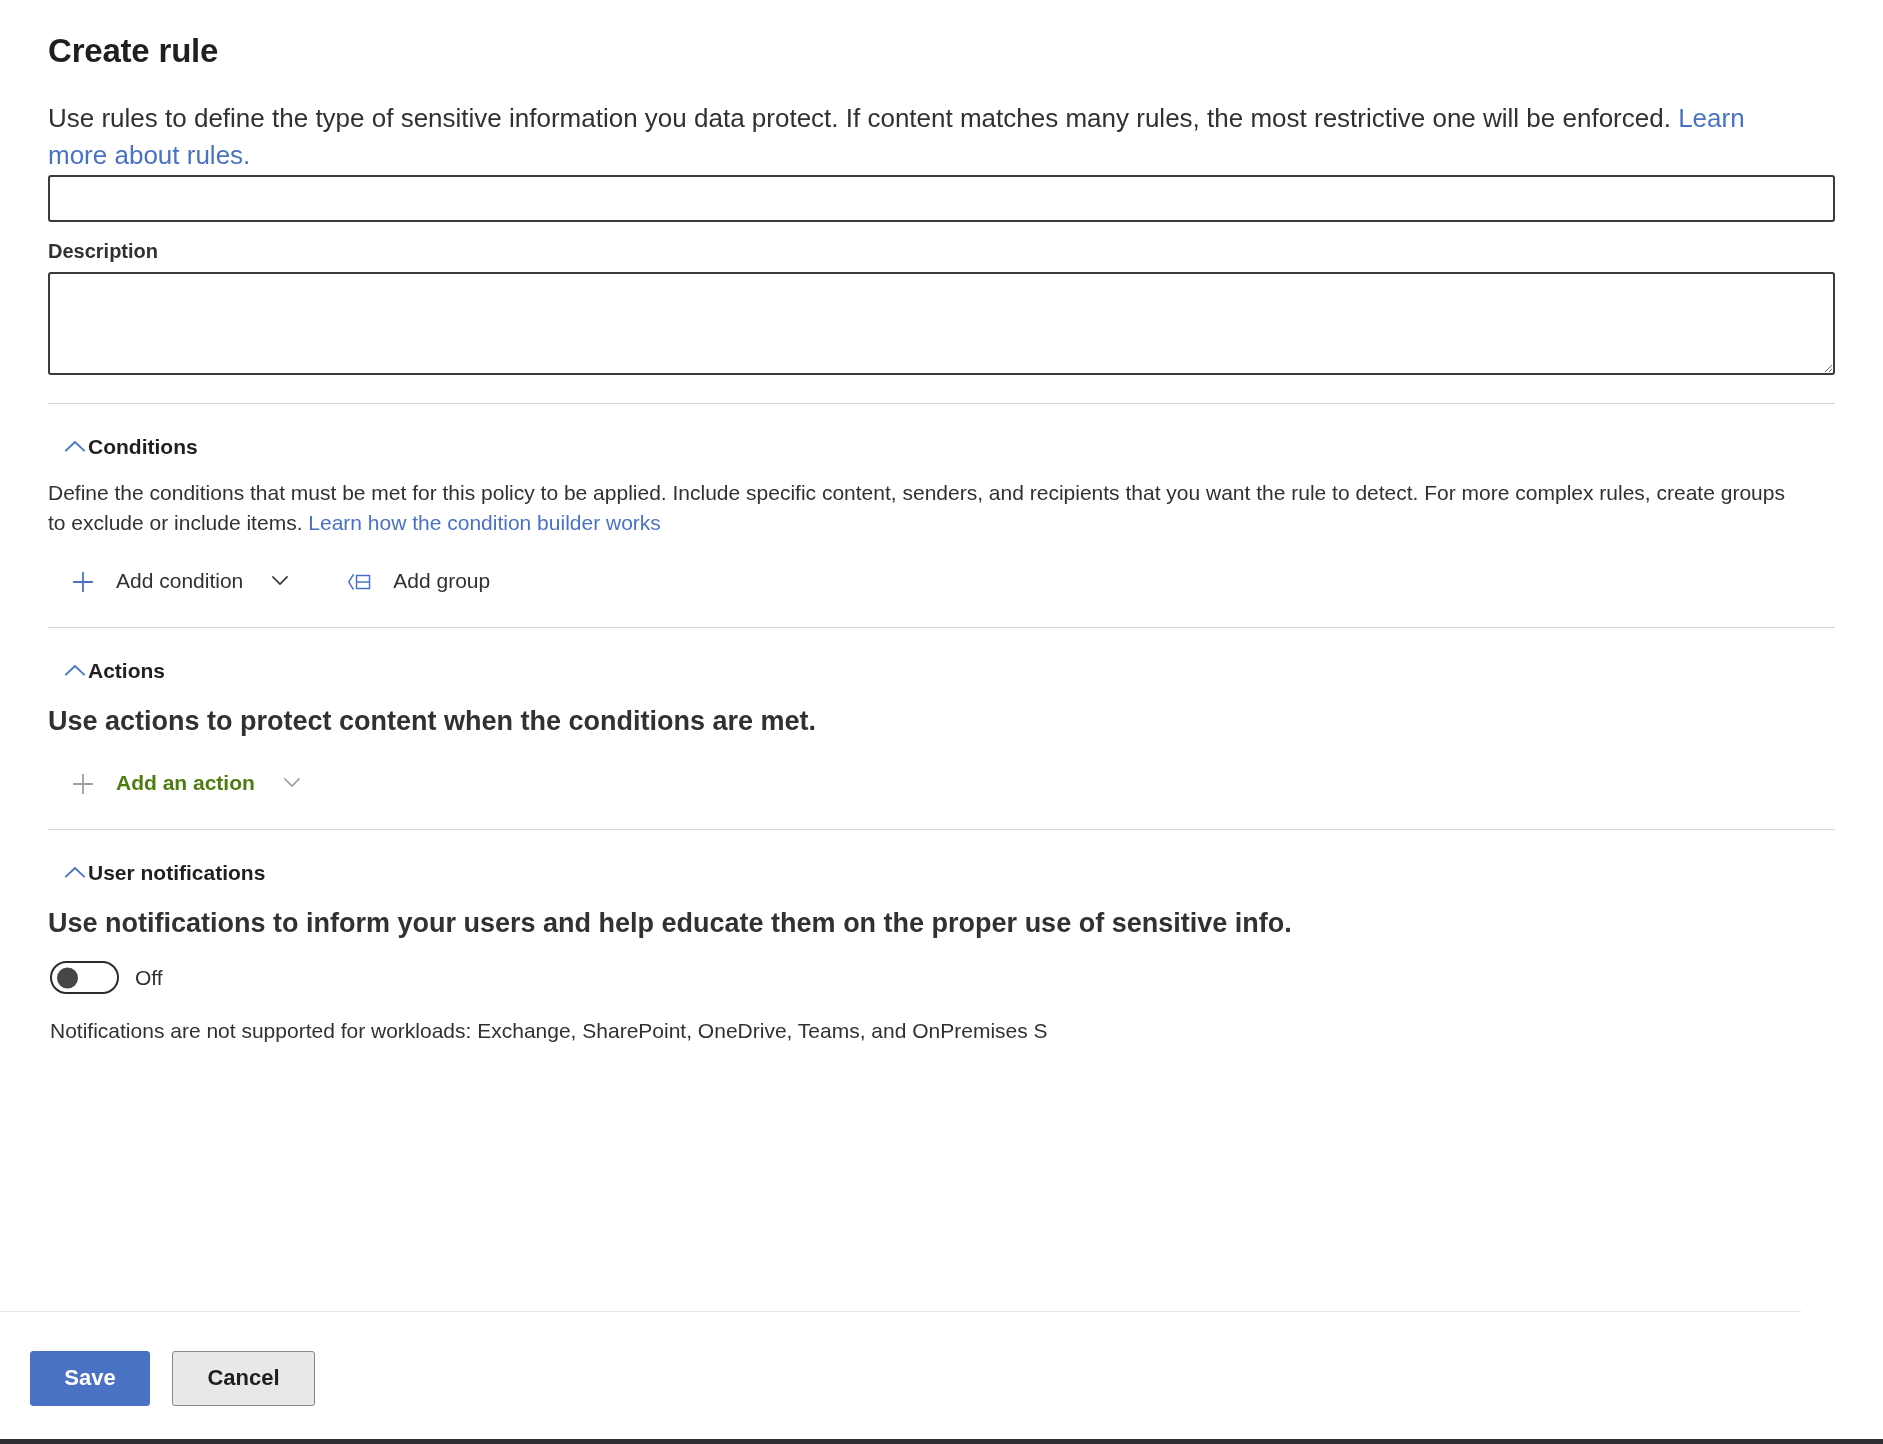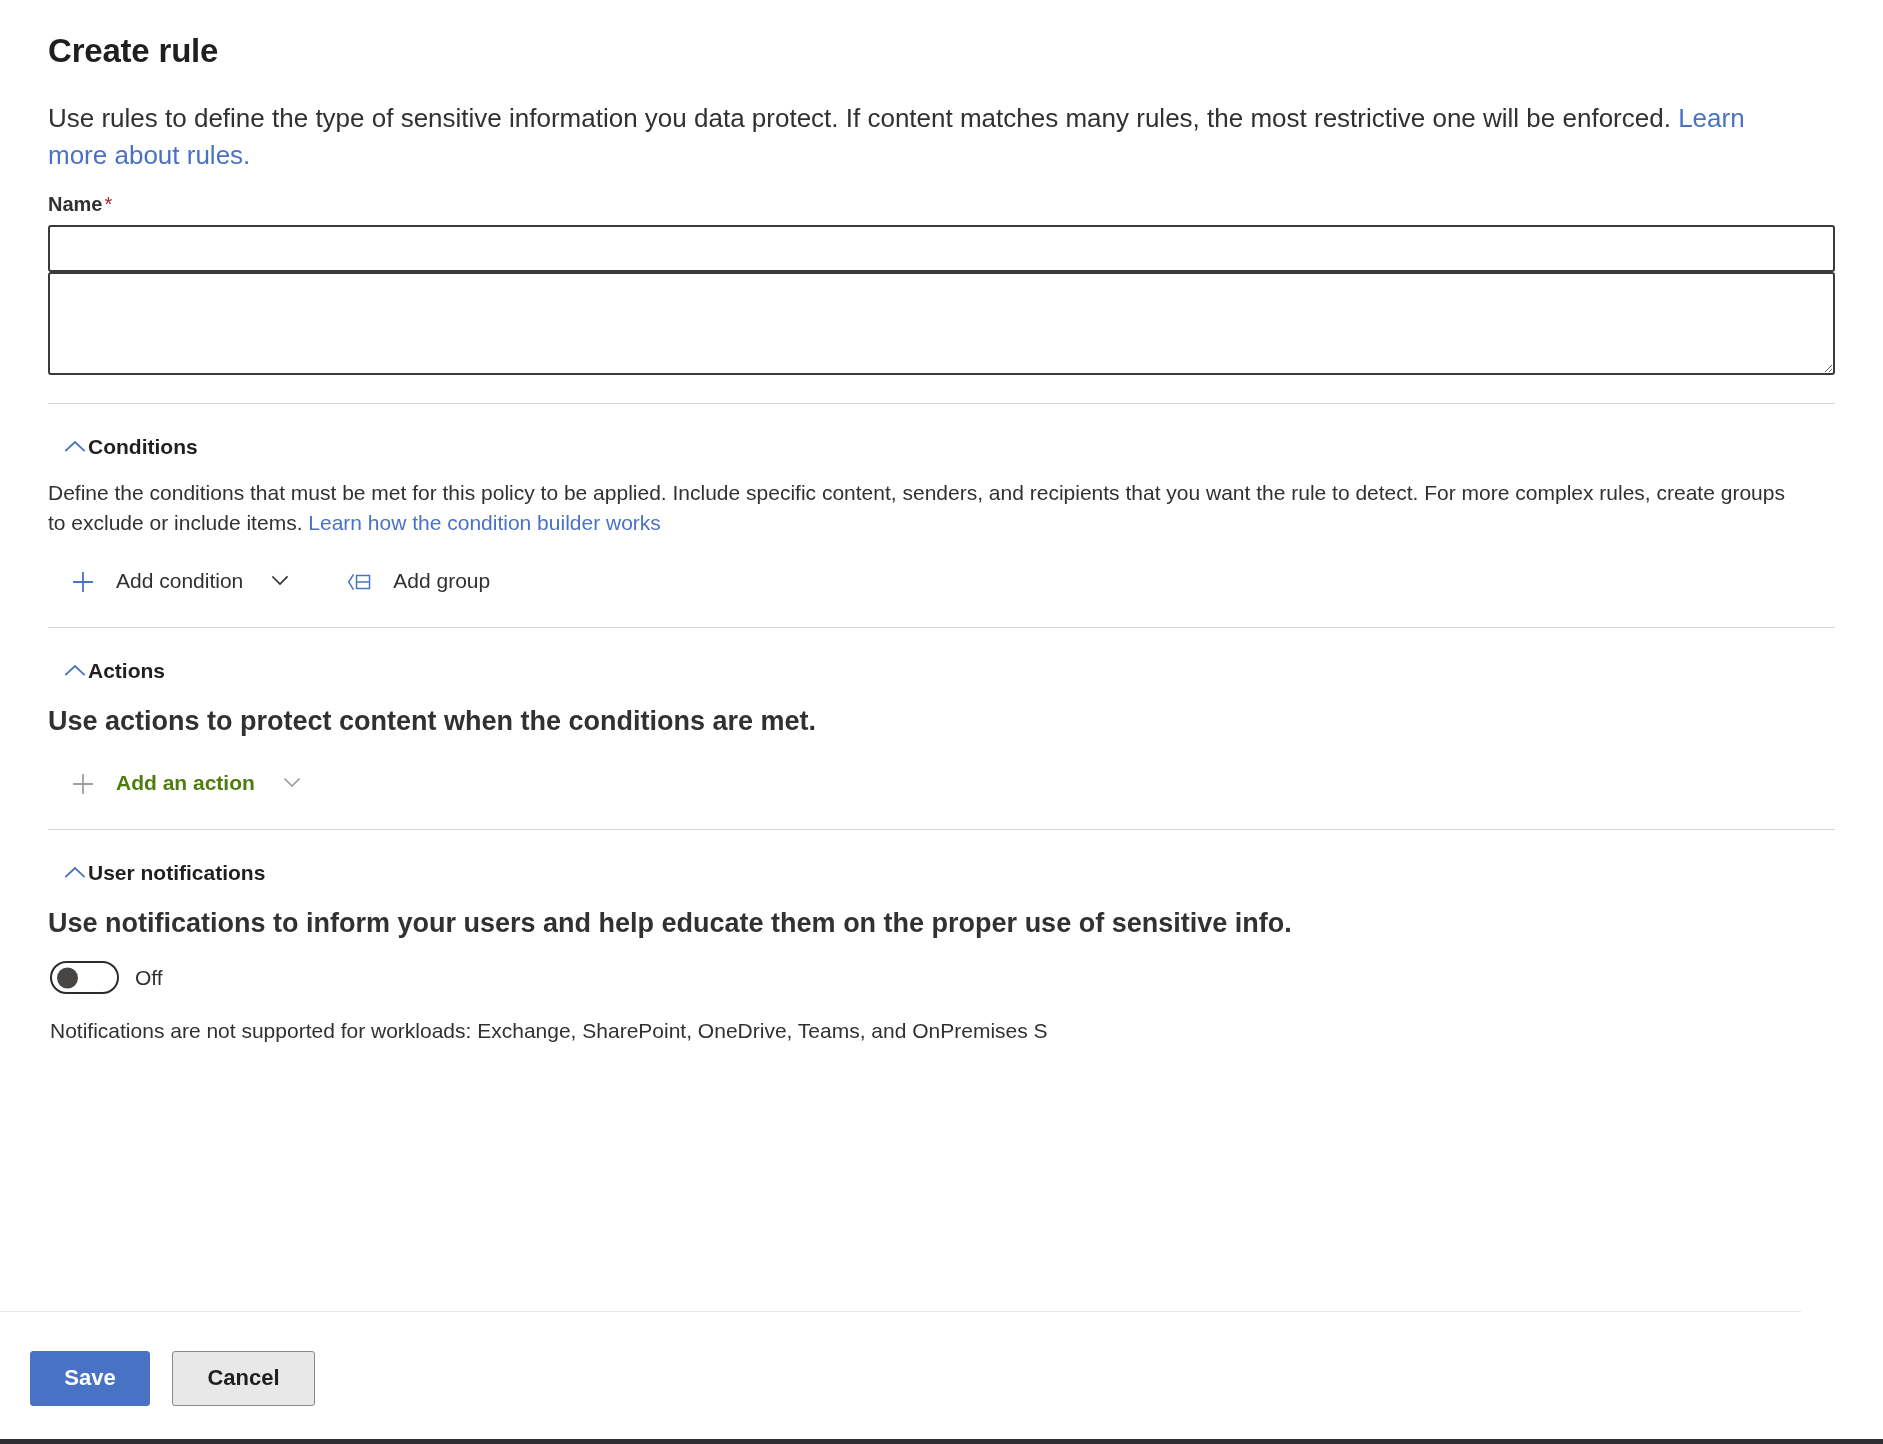--- a/index.html
+++ b/index.html
@@ -283,25 +283,23 @@
 <div class="page">
 
   <div class="content">
 
     <h1 class="page-title">Create rule</h1>
 
     <p class="intro">
       <span>Use rules to define the type of sensitive information you data protect. If content matches many rules, the most restrictive one will be enforced. </span><a class="link" href="#">Learn more about rules.</a>
     </p>
 
-    <label class="field-label">
-      <span>Name</span><span class="req-star">*</span>
-    </label>
     <input class="text-input" type="text" placeholder="" style="">
 
+    <label class="field-label">Description</label>
     <textarea class="text-area" placeholder="" style=""></textarea>
 
     <hr class="divider">
 
     <div class="section-head">
       <span class="chev">
         <svg width="26" height="26" viewBox="0 0 26 26" fill="none">
           <path d="M4 16.5 L13 8 L22 16.5" stroke="#4a72c4" stroke-width="1.8" fill="none" stroke-linecap="square"></path>
         </svg>
       </span>

